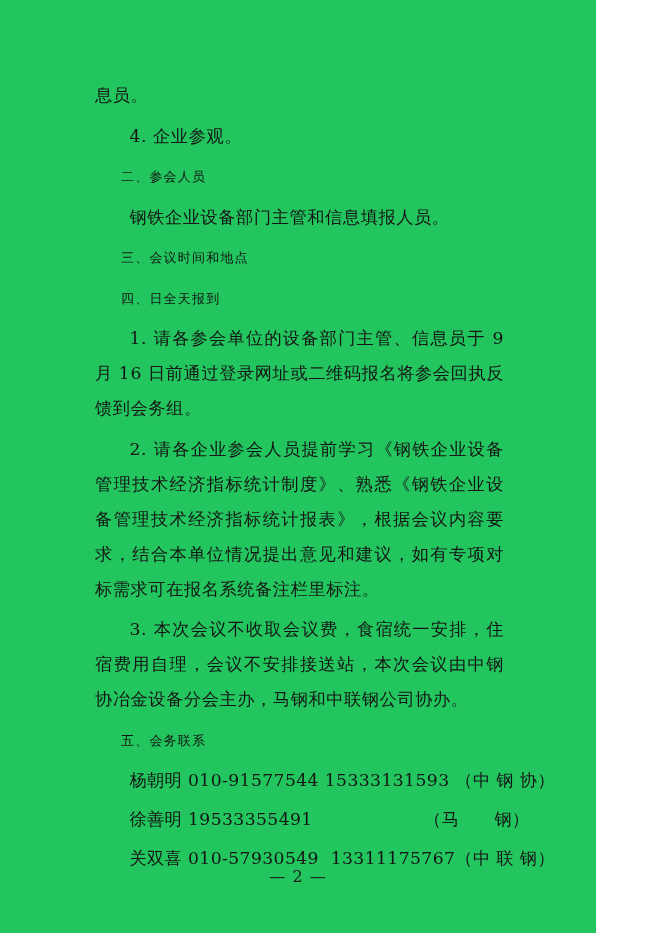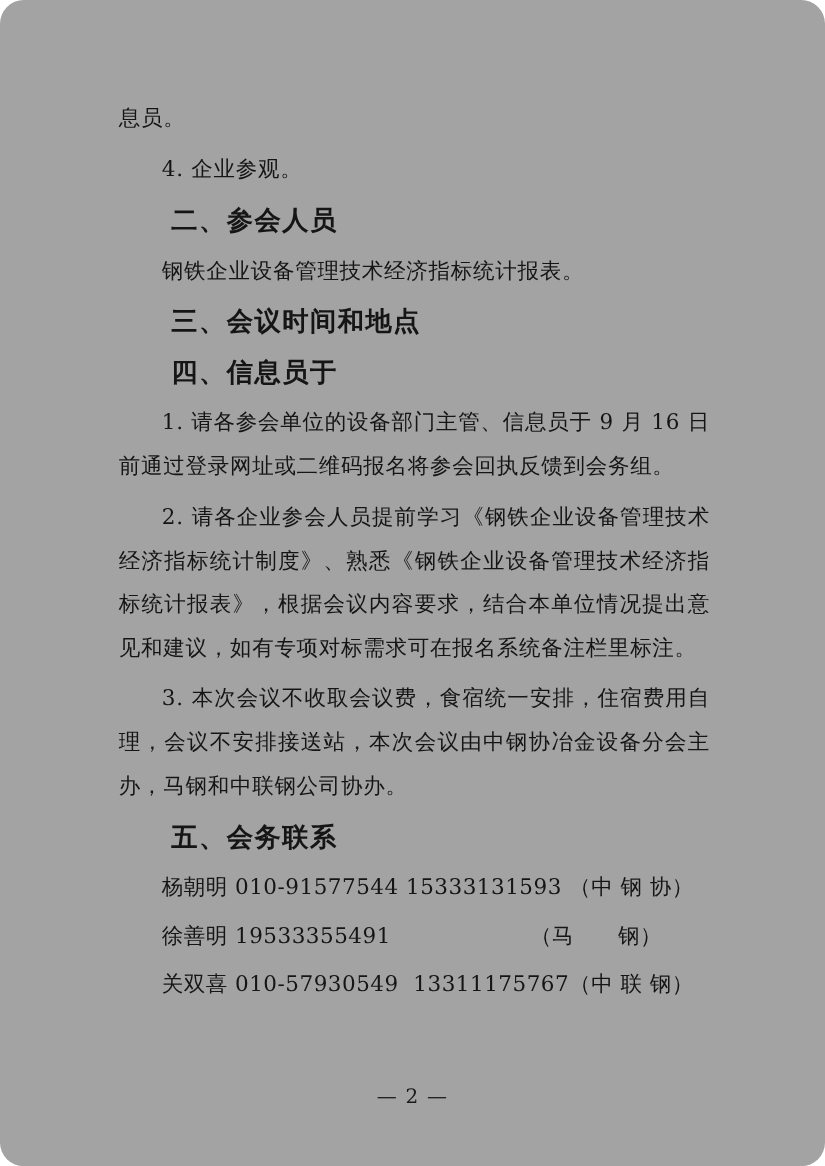--- a/index.html
+++ b/index.html
@@ -9,48 +9,47 @@
   body {
     width: 660px;
     height: 933px;
     background: #ffffff;
     font-family: "DejaVu Serif", "Liberation Serif", serif;
     color: #1a1a1a;
     overflow: hidden;
   }
   .page {
     position: relative;
-    width: 660px;
+    width: 596px;
     height: 933px;
-    background: #a3a3a3;
+    background: #22c55e;
     box-sizing: border-box;
     padding: 78px 92px 0 95px;
-    border-radius: 19px;
   }
   .doc-body {
     font-size: 17.2px;
     line-height: 35px;
     letter-spacing: 0.6px;
     color: #151515;
   }
   .para {
     margin: 0 0 5.5px 0;
     text-align: justify;
     text-justify: inter-ideograph;
   }
   .indent {
     text-indent: 2em;
   }
   .heading {
     text-indent: 2em;
-    font-weight: 700;
+    font-weight: 400;
     letter-spacing: 1.2px;
     margin: 0 0 5.5px 0;
     font-family: "DejaVu Sans", "Liberation Sans", sans-serif;
-    font-size: 21px;
+    font-size: 13px;
   }
   .contact-line {
     text-indent: 2em;
     margin: 0 0 4px 0;
     white-space: pre;
     letter-spacing: 0.4px;
   }
   .footer {
     position: absolute;
     left: 0;
@@ -67,27 +66,27 @@
 
 <div class="page">
   <div class="doc-body">
 
     <p class="para indent" style="text-indent:0;">息员。</p>
 
     <p class="para indent">4. 企业参观。</p>
 
     <p class="heading">二、参会人员</p>
 
-    <p class="para indent">钢铁企业设备管理技术经济指标统计报表。</p>
+    <p class="para indent">钢铁企业设备部门主管和信息填报人员。</p>
 
     <p class="heading">三、会议时间和地点</p>
 
 
 
-    <p class="heading">四、信息员于</p>
+    <p class="heading">四、日全天报到</p>
 
     <p class="para indent">1. 请各参会单位的设备部门主管、信息员于 9 月 16 日前通过登录网址或二维码报名将参会回执反馈到会务组。</p>
 
     <p class="para indent">2. 请各企业参会人员提前学习《钢铁企业设备管理技术经济指标统计制度》、熟悉《钢铁企业设备管理技术经济指标统计报表》，根据会议内容要求，结合本单位情况提出意见和建议，如有专项对标需求可在报名系统备注栏里标注。</p>
 
     <p class="para indent">3. 本次会议不收取会议费，食宿统一安排，住宿费用自理，会议不安排接送站，本次会议由中钢协冶金设备分会主办，马钢和中联钢公司协办。</p>
 
     <p class="heading">五、会务联系</p>
 
     <p class="contact-line">杨朝明 010-91577544 15333131593 （中 钢 协）</p>

